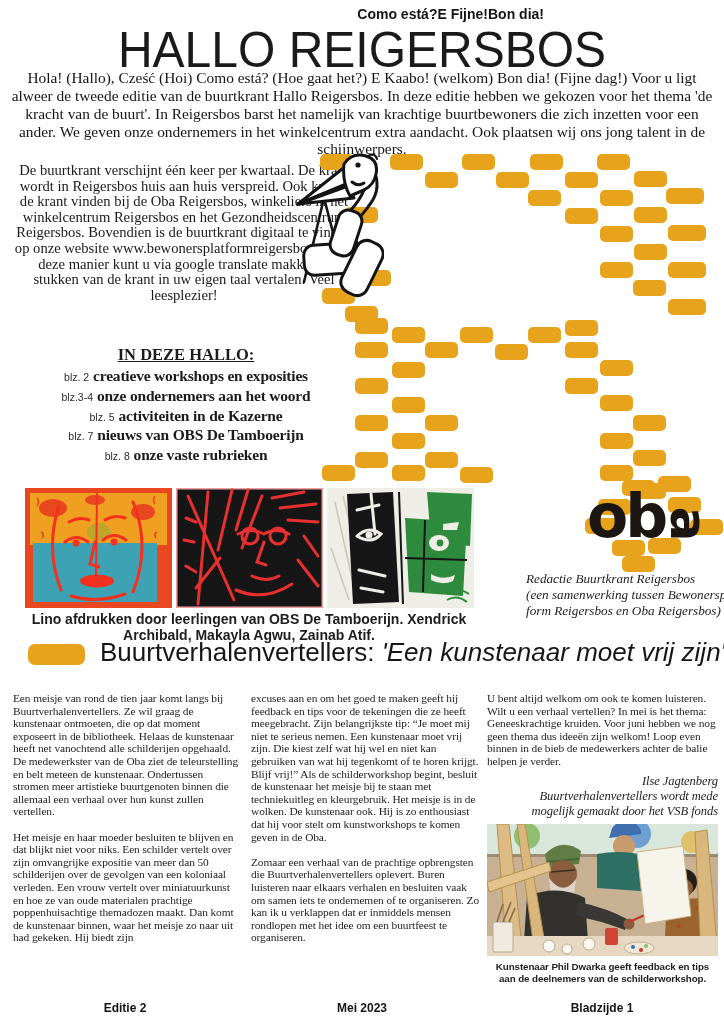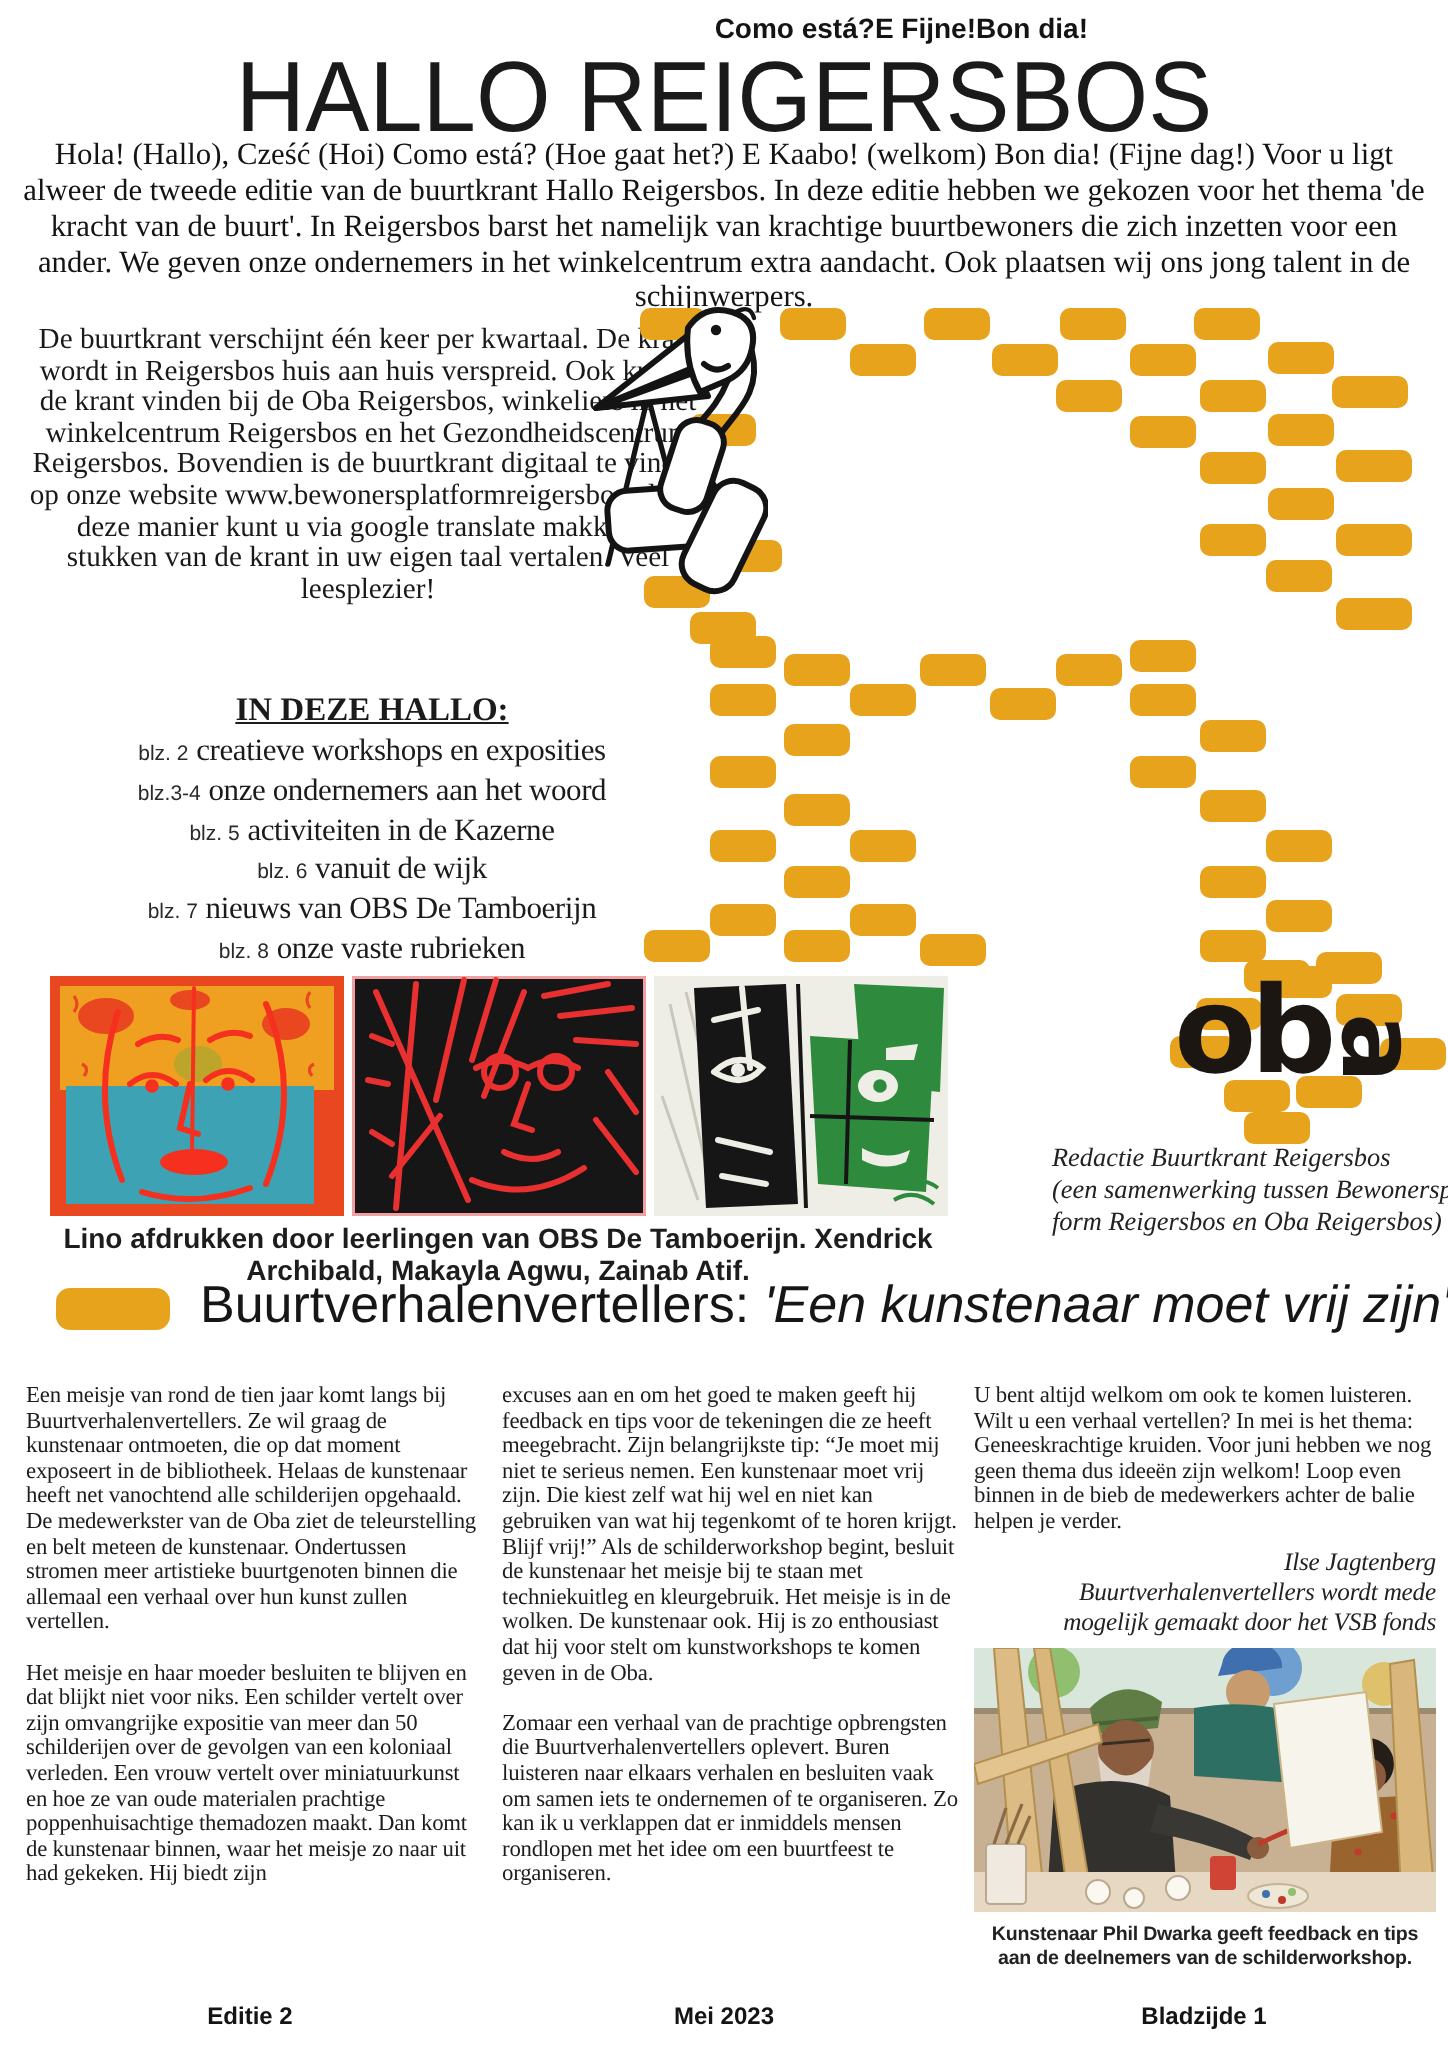--- a/index.html
+++ b/index.html
@@ -16,21 +16,21 @@
   .intro{position:absolute;top:69px;left:11px;width:702px;text-align:center;
          font-size:15.4px;line-height:1.16;color:#141414;}
 
   
   .distribution{position:absolute;top:163px;left:14px;width:340px;text-align:center;
                 font-size:14.6px;line-height:1.07;color:#19191c;}
   .toc{position:absolute;top:345px;left:0;width:372px;text-align:center;}
   .toc-heading{font-weight:bold;font-size:16.5px;text-decoration:underline;margin-bottom:2px;}
   .toc-row{font-size:15.5px;line-height:18.8px;}
   .toc-page{font-family:"Liberation Sans",sans-serif;font-size:10.5px;color:#2a2a2a;}
-  .toc-label{font-weight:normal;letter-spacing:-0.2px;}
+  .toc-label{font-weight:bold;letter-spacing:-0.2px;}
 
   
   #mosaic{position:absolute;left:303px;top:148px;}
   #heron{position:absolute;left:296px;top:152px;}
   #oba-logo{position:absolute;left:585px;top:474px;width:140px;height:96px;}
   .oba-block{position:absolute;width:33px;height:16px;border-radius:5px;background:#E8A31D;}
   .oba-ob{position:absolute;left:2px;top:12px;font-family:"DejaVu Sans",sans-serif;
           font-weight:bold;font-size:60px;color:#1b1611;letter-spacing:-3px;line-height:1;}
   .oba-a{position:absolute;left:86px;top:24px;font-family:"DejaVu Sans",sans-serif;
          font-weight:bold;font-size:52px;color:#1b1611;line-height:1;transform:rotate(90deg);}
@@ -83,21 +83,20 @@
   <div class="title">HALLO REIGERSBOS</div>
   <div class="intro">Hola! (Hallo), Cześć (Hoi) Como está? (Hoe gaat het?) E Kaabo! (welkom) Bon dia! (Fijne dag!) Voor u ligt alweer de tweede editie van de buurtkrant Hallo Reigersbos. In deze editie hebben we gekozen voor het thema 'de kracht van de buurt'. In Reigersbos barst het namelijk van krachtige buurtbewoners die zich inzetten voor een ander. We geven onze ondernemers in het winkelcentrum extra aandacht. Ook plaatsen wij ons jong talent in de schijnwerpers.</div>
 
   <div class="distribution">De buurtkrant verschijnt één keer per kwartaal. De krant wordt in Reigersbos huis aan huis verspreid. Ook kunt u de krant vinden bij de Oba Reigersbos, winkeliers in het winkelcentrum Reigersbos en het Gezondheidscentrum Reigersbos. Bovendien is de buurtkrant digitaal te vinden op onze website www.bewonersplatformreigersbos.nl. Op deze manier kunt u via google translate makkelijk stukken van de krant in uw eigen taal vertalen. Veel leesplezier!</div>
 
   <div class="toc">
     <div class="toc-heading">IN DEZE HALLO:</div>
     <div class="toc-row"><span class="toc-page">blz. 2</span> <span class="toc-label">creatieve workshops en exposities</span></div>
     <div class="toc-row"><span class="toc-page">blz.3-4</span> <span class="toc-label">onze ondernemers aan het woord</span></div>
     <div class="toc-row"><span class="toc-page">blz. 5</span> <span class="toc-label">activiteiten in de Kazerne</span></div>
-    <div class="toc-row"><span class="toc-page">blz. 6</span> <span class="toc-label">vanuit de wijk</span></div>
     <div class="toc-row"><span class="toc-page">blz. 7</span> <span class="toc-label">nieuws van OBS De Tamboerijn</span></div>
     <div class="toc-row"><span class="toc-page">blz. 8</span> <span class="toc-label">onze vaste rubrieken</span></div>
   </div>
 
   <svg id="mosaic" width="410" height="352" viewBox="0 0 410 352">
     <g fill="#E8A31D">
       <rect x="17" y="6" width="33" height="16" rx="5"></rect>
         <rect x="87" y="6" width="33" height="16" rx="5"></rect>
         <rect x="159" y="6" width="33" height="16" rx="5"></rect>
         <rect x="227" y="6" width="33" height="16" rx="5"></rect>

